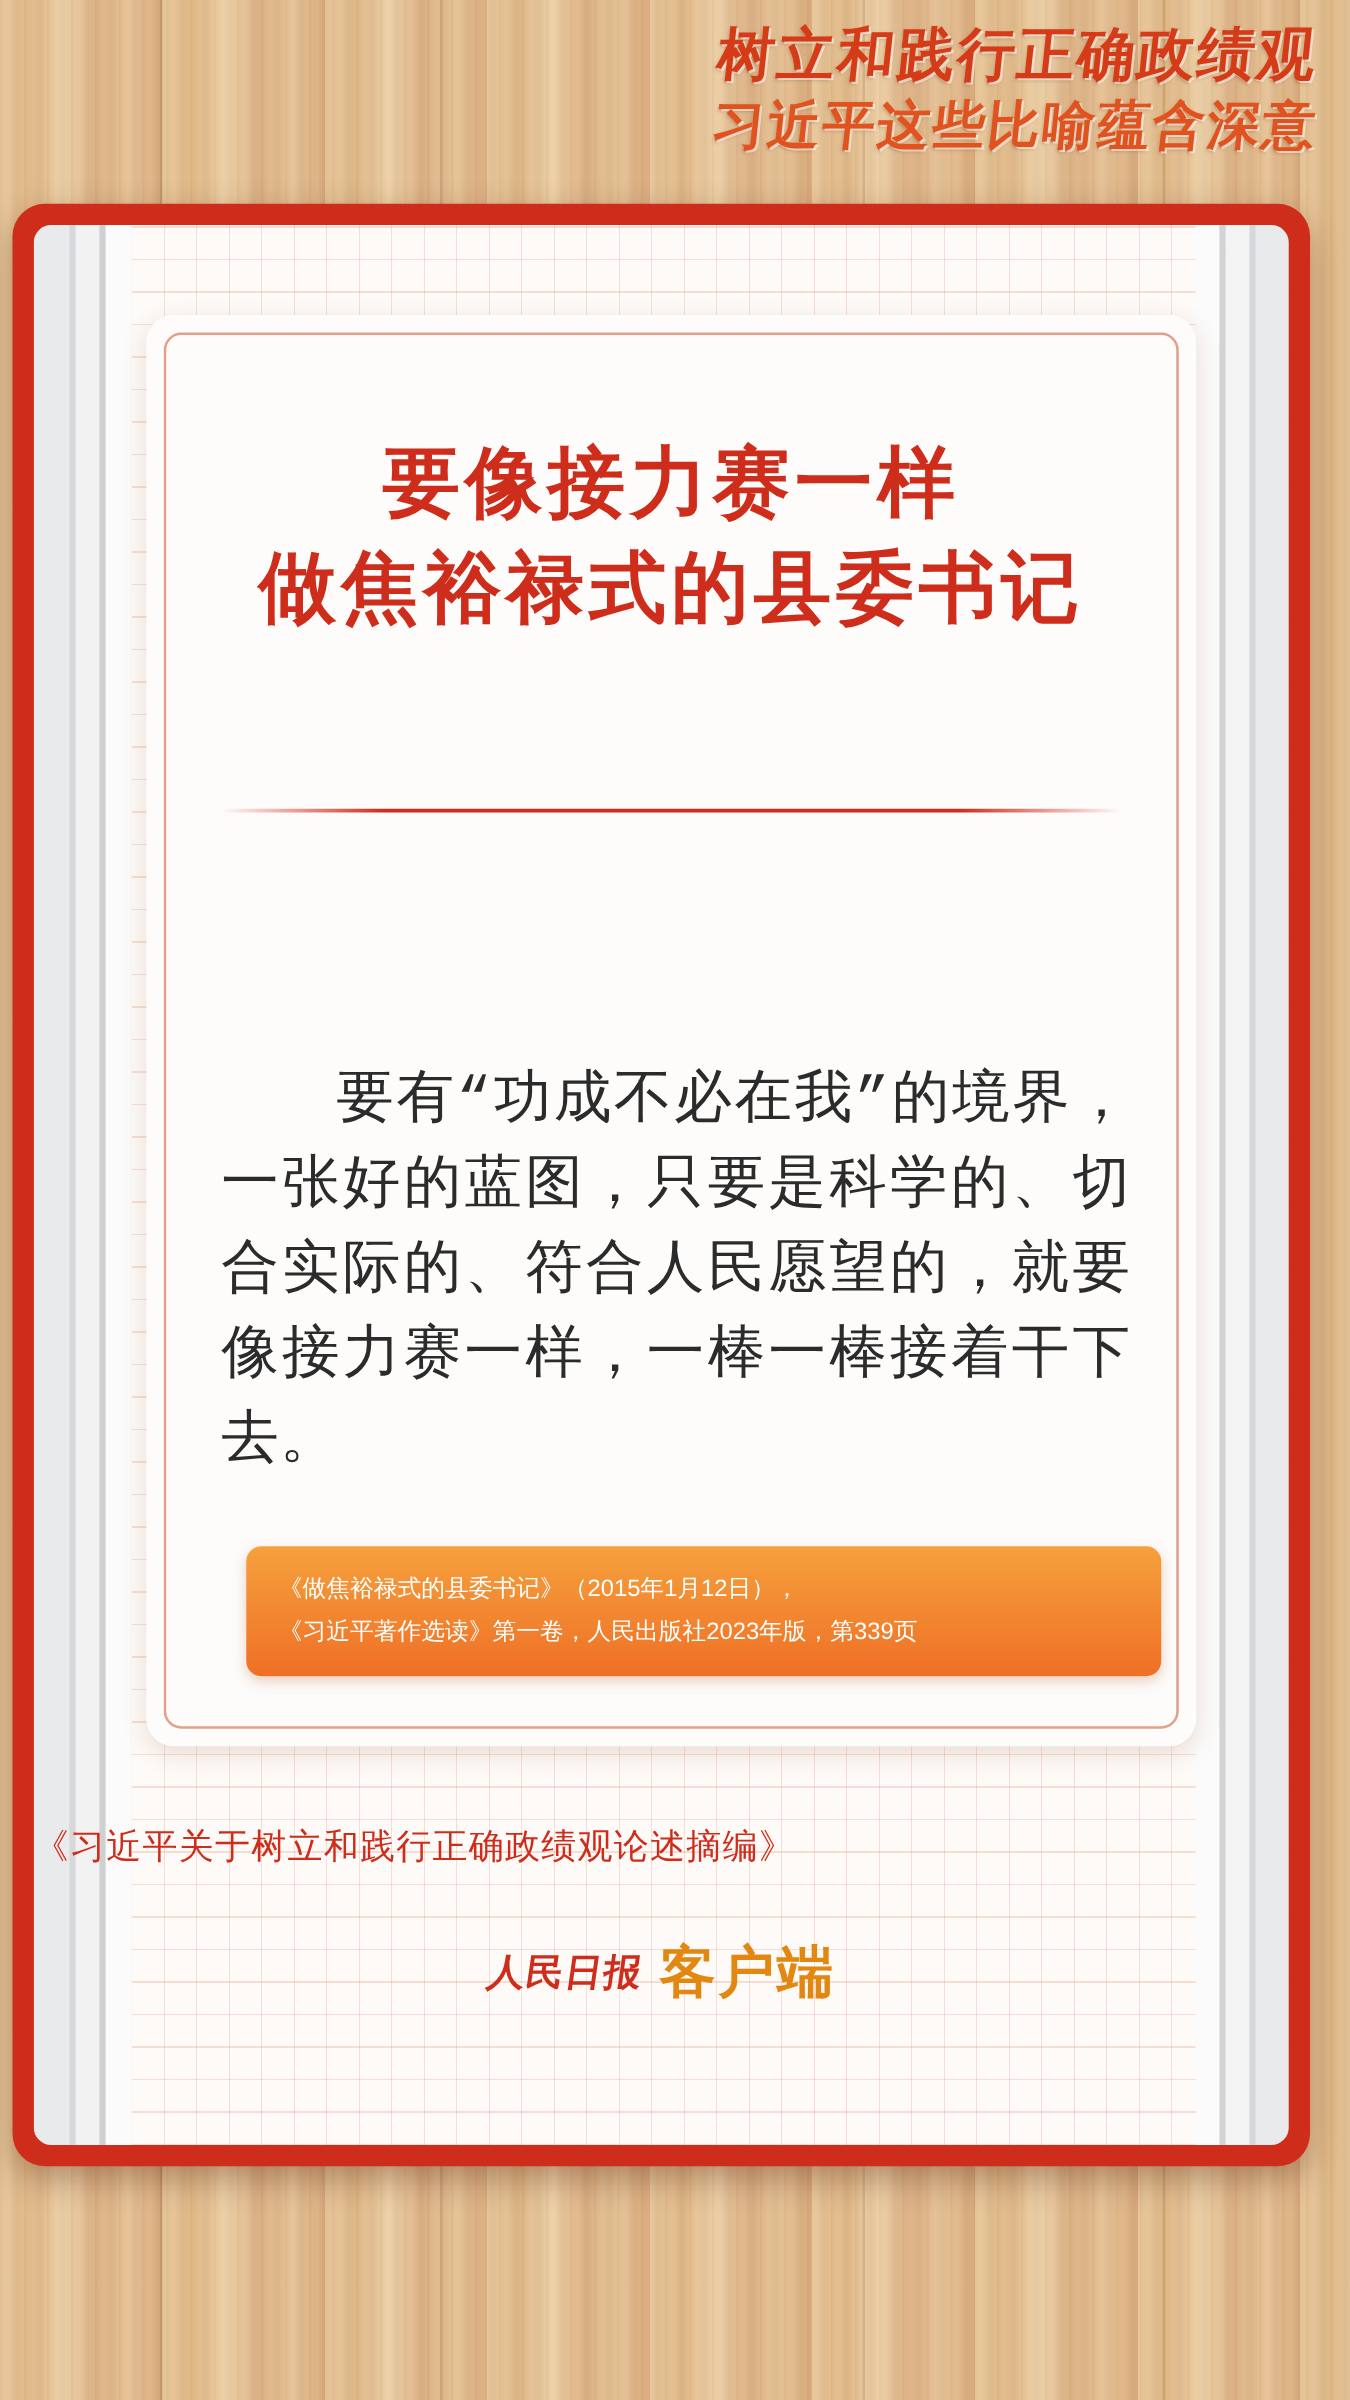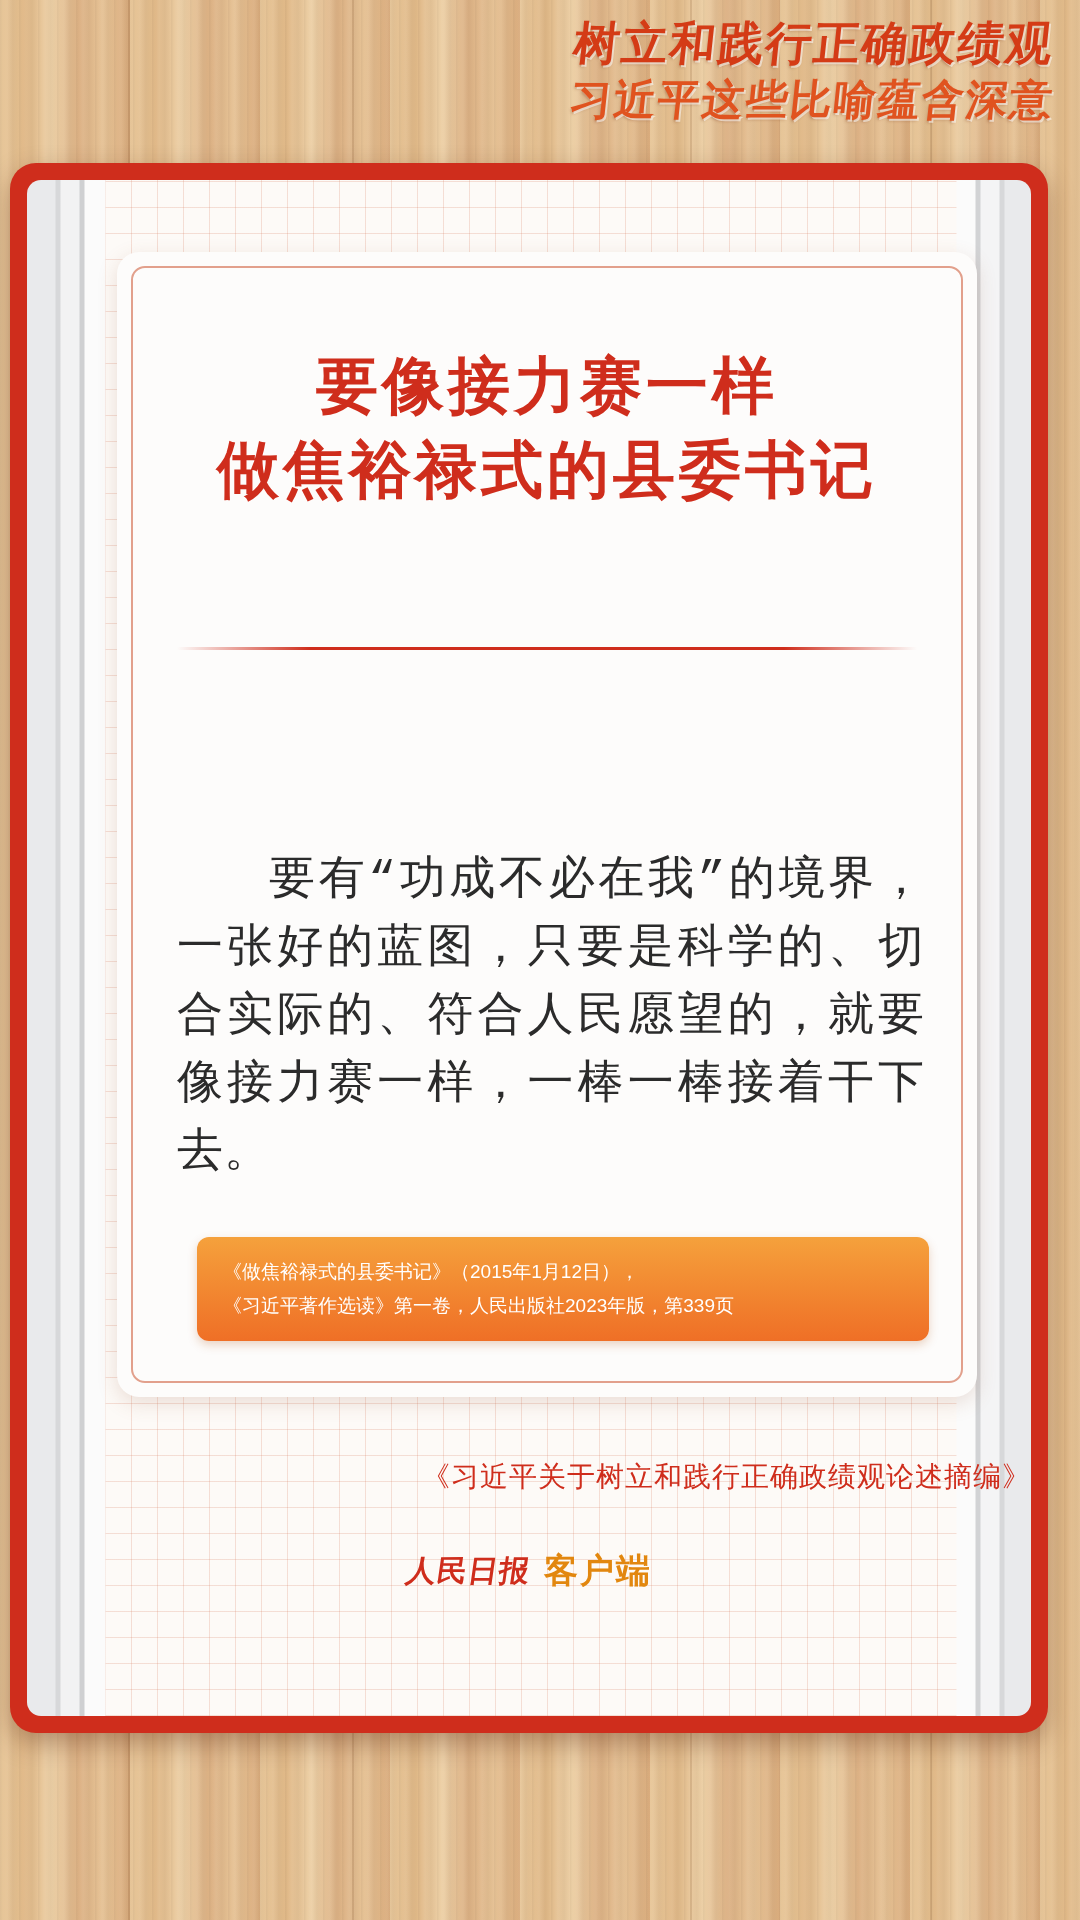--- a/index.html
+++ b/index.html
@@ -100,21 +100,20 @@
   
   .panel {
     position: absolute;
     left: 90px;
     top: 72px;
     width: 840px;
     height: 1145px;
     background: #fdfcfb;
     border-radius: 22px;
     box-shadow: 0 6px 20px rgba(150,90,60,0.18);
-    padding-left: 20px;
   }
   .panel-border {
     position: absolute;
     left: 14px;
     top: 14px;
     right: 14px;
     bottom: 14px;
     border: 2px solid #e2a08c;
     border-radius: 14px;
     pointer-events: none;
@@ -169,21 +168,21 @@
     font-size: 19px;
     line-height: 34px;
     box-shadow: 0 4px 10px rgba(180,90,30,0.25);
   }
 
   .book-ref {
     position: absolute;
     left: 0;
     right: 0;
     top: 1278px;
-    text-align: right;
+    text-align: left;
     color: #cf2d1c;
     font-family: "DejaVu Serif", "Liberation Serif", serif;
     font-size: 28px;
     letter-spacing: 1px;
   }
 
   .brand {
     position: absolute;
     left: 0;
     right: 0;
@@ -198,21 +197,21 @@
     font-size: 30px;
     color: #cf2d1c;
     letter-spacing: 1px;
     transform: skewX(-8deg);
     vertical-align: middle;
   }
   .brand .kehuduan {
     display: inline-block;
     font-family: "DejaVu Serif", "Liberation Serif", serif;
     font-weight: bold;
-    font-size: 34px;
+    font-size: 45px;
     color: #e2870f;
     letter-spacing: 2px;
     margin-left: 10px;
     vertical-align: middle;
   }
 </style>
 </head>
 <body>
 
 <div class="page">

